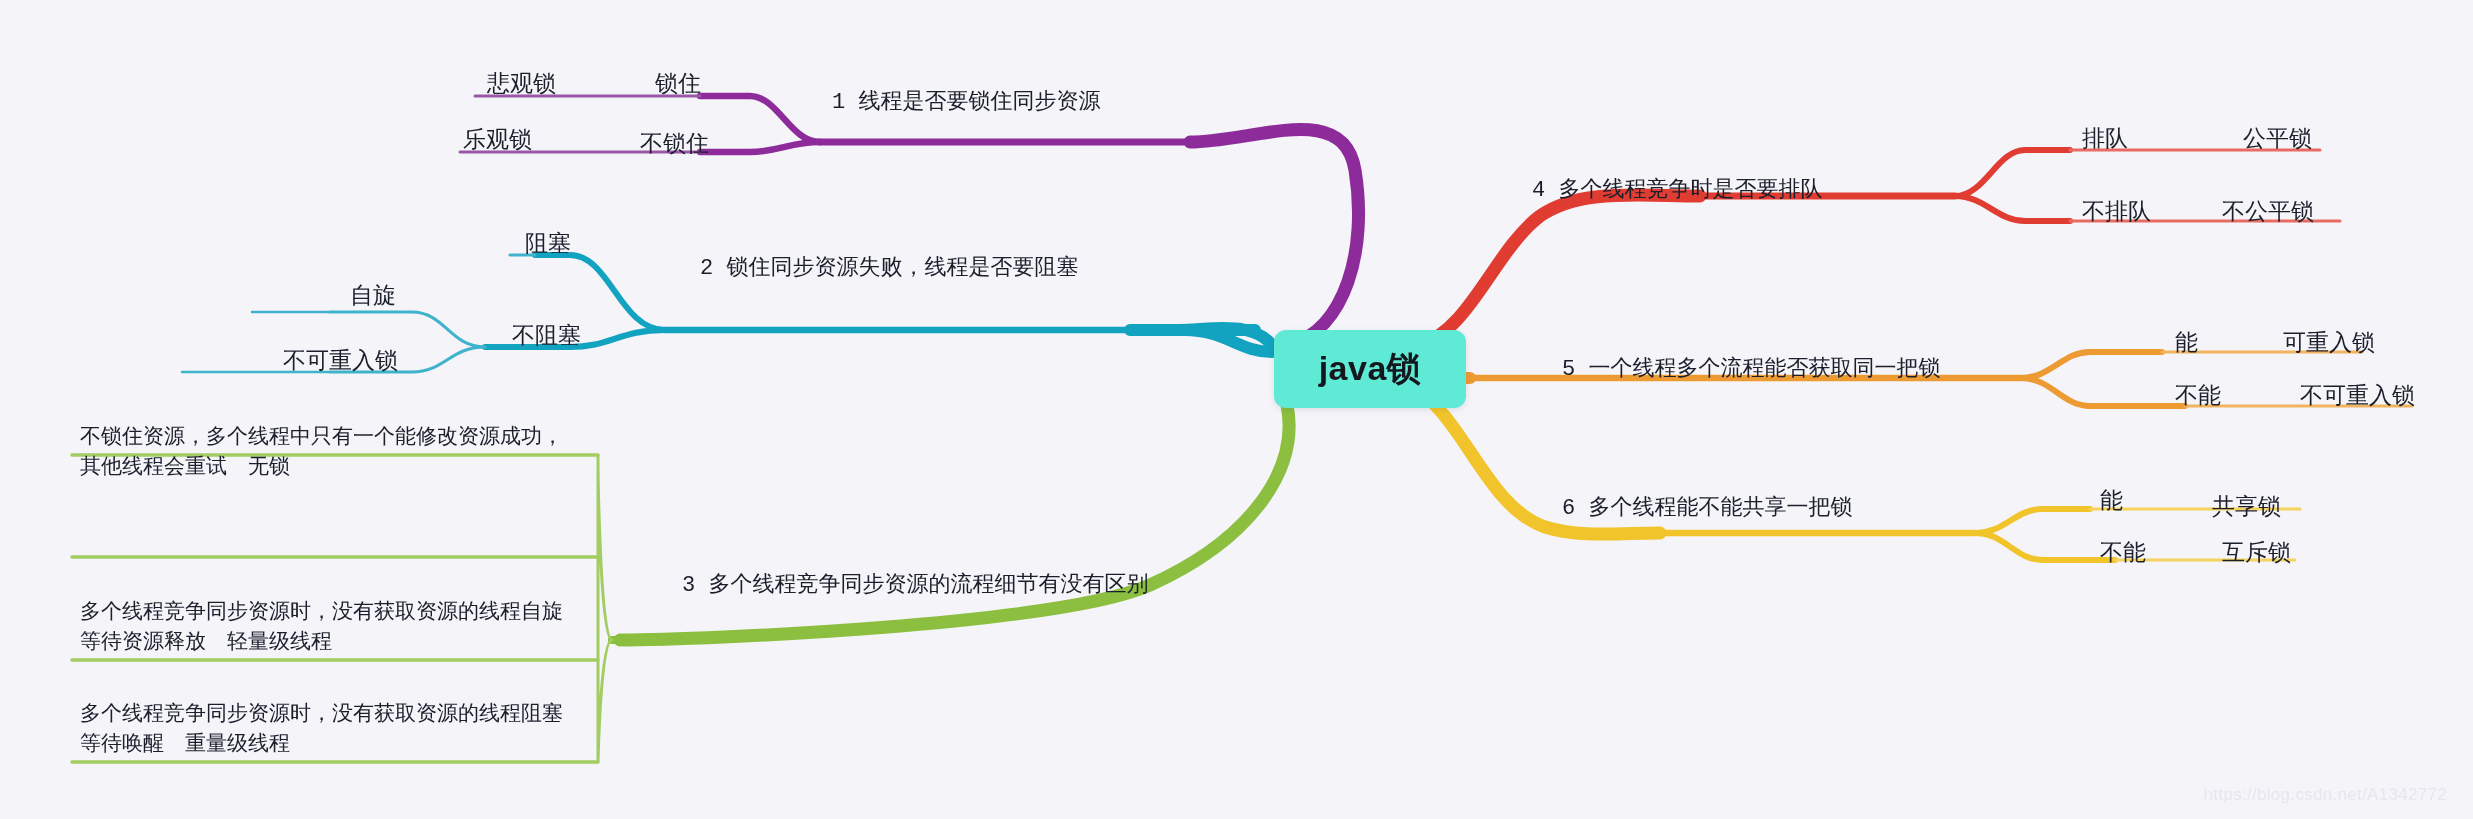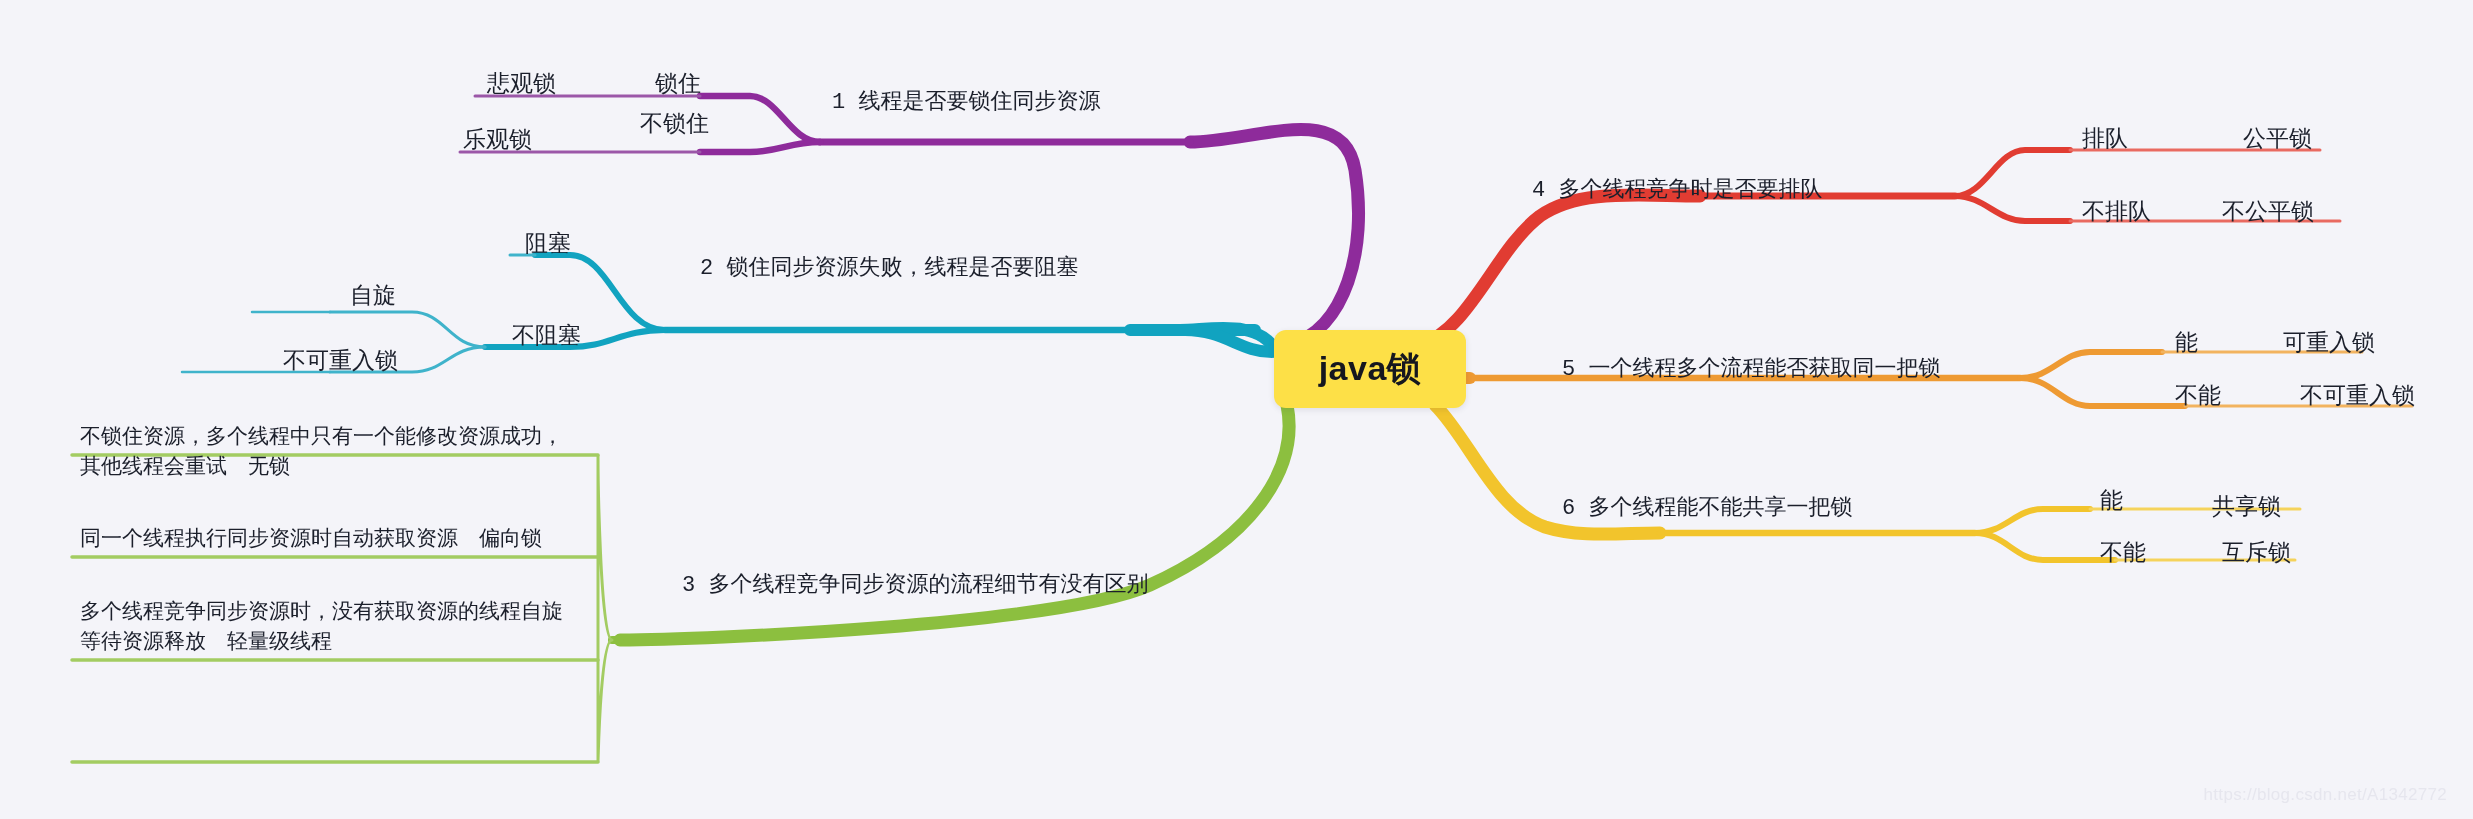--- a/index.html
+++ b/index.html
@@ -18,21 +18,21 @@
     white-space:nowrap;
     line-height:1.35;
   }
   .node-label.wrap{white-space:normal;}
   .lv1{font-size:22px;font-family:Liberation Mono, monospace;}
   .lv2{font-size:23px;}
   .lv3{font-size:23px;}
   .leafbox{font-size:21px;line-height:1.45;}
   .center-node{
     position:absolute;
-    background:#fde047;
+    background:#5eead4;
     border-radius:12px;
     box-shadow:0 2px 6px rgba(30,30,60,.10);
     display:flex;align-items:center;justify-content:center;
     font-size:34px;font-weight:bold;color:#15171f;
     letter-spacing:.5px;
   }
   .watermark{
     position:absolute;
     right:26px;bottom:14px;
     font-size:17px;
@@ -103,34 +103,34 @@
     <path d="M 2115 560 L 2295 560" fill="none" stroke="#f5d35c" stroke-width="3" stroke-linecap="round"></path>
   </svg>
 
   <div class="center-node" style="left:1274px;top:330px;width:192px;height:78px;">
     <span>java锁</span>
   </div>
 
   <div class="node-label lv1" style="left:832px;top:88px;">1 线程是否要锁住同步资源</div>
   <div class="node-label lv2" style="left:655px;top:68px;text-align:right;">锁住</div>
   <div class="node-label lv3" style="left:487px;top:68px;">悲观锁</div>
-  <div class="node-label lv2" style="left:640px;top:108px;text-align:center;">不锁住</div>
+  <div class="node-label lv2" style="left:640px;top:128px;text-align:center;">不锁住</div>
   <div class="node-label lv3" style="left:463px;top:124px;">乐观锁</div>
 
   <div class="node-label lv1" style="left:700px;top:254px;">2 锁住同步资源失败，线程是否要阻塞</div>
   <div class="node-label lv2" style="left:525px;top:228px;">阻塞</div>
   <div class="node-label lv2" style="left:512px;top:320px;">不阻塞</div>
   <div class="node-label lv3" style="left:350px;top:280px;">自旋</div>
   <div class="node-label lv3" style="left:283px;top:345px;">不可重入锁</div>
 
   <div class="node-label lv1 wrap" style="left:682px;top:545px;width:470px;margin-top:26px;">3 多个线程竞争同步资源的流程细节有没有区别</div>
 
   <div class="node-label leafbox wrap" style="left:80px;top:421px;width:500px;">不锁住资源，多个线程中只有一个能修改资源成功，其他线程会重试　无锁</div>
-  <div class="node-label leafbox wrap" style="left:80px;top:523px;width:500px;">同一个线程执行同步资源时自动获取资源　偏向锁</div>
   <div class="node-label leafbox wrap" style="left:80px;top:596px;width:500px;">多个线程竞争同步资源时，没有获取资源的线程自旋等待资源释放　轻量级线程</div>
+  <div class="node-label leafbox wrap" style="left:80px;top:698px;width:500px;">多个线程竞争同步资源时，没有获取资源的线程阻塞等待唤醒　重量级线程</div>
 
   <div class="node-label lv1" style="left:1532px;top:176px;">4 多个线程竞争时是否要排队</div>
   <div class="node-label lv2" style="left:2082px;top:123px;">排队</div>
   <div class="node-label lv3" style="left:2243px;top:123px;">公平锁</div>
   <div class="node-label lv2" style="left:2082px;top:196px;">不排队</div>
   <div class="node-label lv3" style="left:2222px;top:196px;">不公平锁</div>
 
   <div class="node-label lv1" style="left:1562px;top:355px;">5 一个线程多个流程能否获取同一把锁</div>
   <div class="node-label lv2" style="left:2175px;top:327px;">能</div>
   <div class="node-label lv3" style="left:2283px;top:327px;">可重入锁</div>

